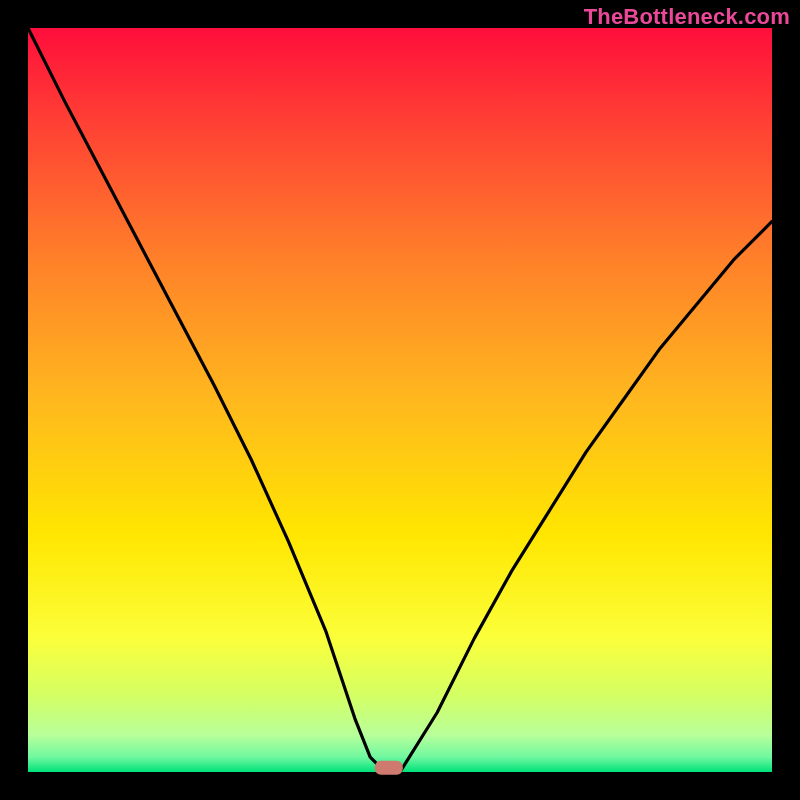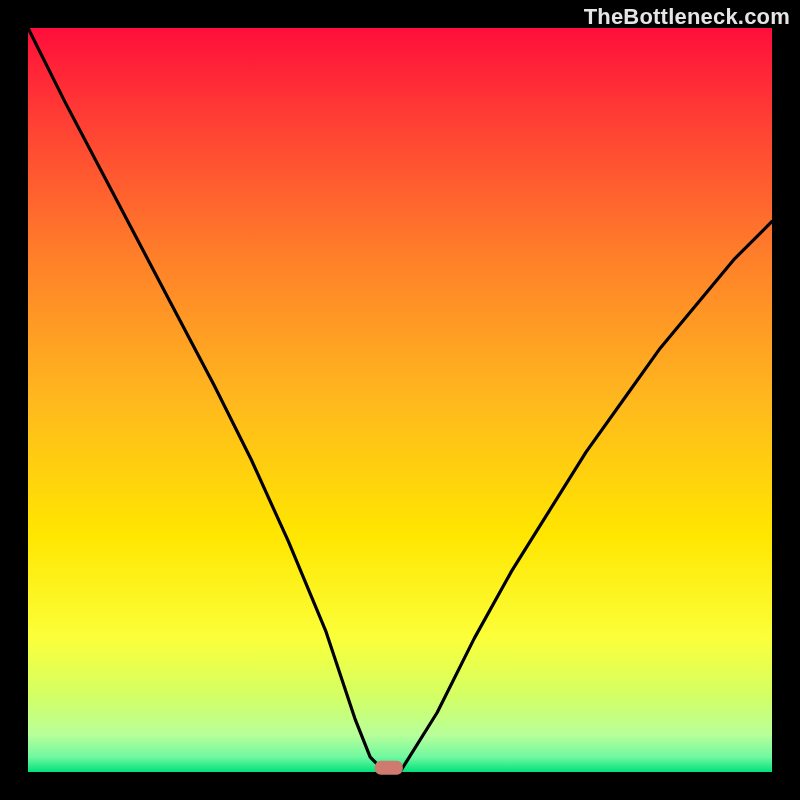--- a/index.html
+++ b/index.html
@@ -16,21 +16,21 @@
     height: 800px;
     background: #000;
   }
   .watermark {
     position: absolute;
     top: 4px;
     right: 10px;
     font-family: Arial, Helvetica, sans-serif;
     font-size: 22px;
     font-weight: 600;
-    color: #e5e5e5;
+    color: #ec4899;
     letter-spacing: 0.2px;
     z-index: 10;
   }
   svg.plot {
     position: absolute;
     top: 0;
     left: 0;
   }
 </style>
 </head>

